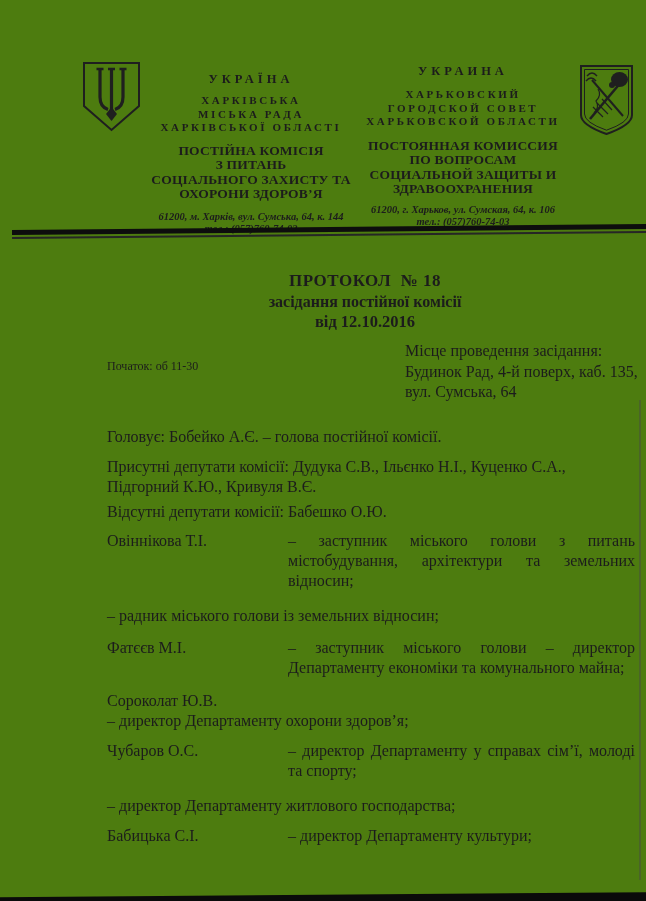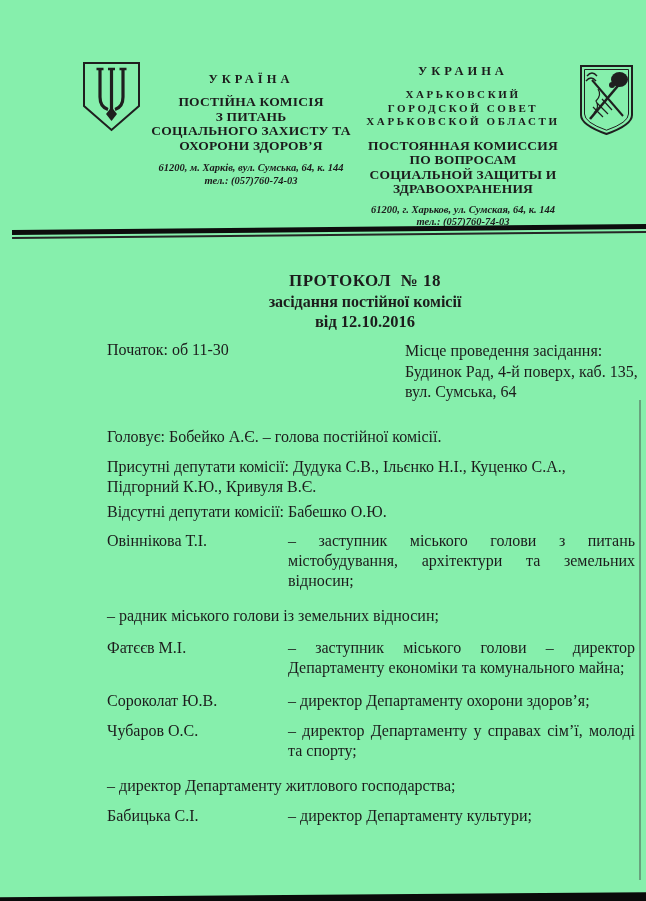--- a/index.html
+++ b/index.html
@@ -1,18 +1,18 @@
 <!DOCTYPE html>
 <html><head>
 <meta charset="utf-8">
 <style>
   html,body { margin:0; padding:0; background:#d9d9d9; }
   .page {
     position:relative; width:646px; height:901px; margin:0 auto;
-    background:#86efac; color:#1c1c1c; overflow:hidden;
+    background:#4d7c0f; color:#1c1c1c; overflow:hidden;
     font-family:"Liberation Serif","DejaVu Serif",serif;
   }
   
   .emblem { position:absolute; }
   .emblem-left  { left:80px;  top:60px; width:63px; height:74px; }
   .emblem-right { left:578px; top:63px; width:57px; height:74px; }
   .hdr-col { position:absolute; text-align:center; font-weight:bold; }
   .hdr-col-left  { left:146px; top:72px; width:210px; }
   .hdr-col-right { left:352px; top:64px; width:222px;text-align:center; }
   .country { font-size:12.5px; letter-spacing:4px; line-height:14px; }
@@ -27,34 +27,34 @@
     position:absolute; left:12px; right:-4px; top:227px; height:2px;
     border-top:5px solid #0d0d0d; border-bottom:2px solid #262626;
     transform:rotate(-0.55deg);
   }
   
   .title { position:absolute; left:85px; top:269px; width:560px; text-align:center; font-weight:bold; }
   .title-line1 { font-size:17px; line-height:23px; white-space:pre-wrap; letter-spacing:0.5px; }
   .title-line2 { font-size:16px; line-height:20px; }
   .title-line3 { font-size:16.5px; line-height:19px; }
   
-  .start-time { position:absolute; left:107px; top:341px; font-size:16px; }
+  .start-time { position:absolute; left:107px; top:359px; font-size:12px; }
   .location { position:absolute; left:405px; top:341px; font-size:16px; line-height:20.5px; }
   
   .doc-body { position:absolute; left:107px; top:427px; width:528px; font-size:16px; line-height:20px; }
   .doc-body p { margin:0; }
   .p-chair    { margin-bottom:10px !important; }
   .p-present  { margin-bottom:5px  !important; }
   .p-absent   { margin-bottom:9px  !important; }
   .p-attlabel { margin-bottom:8px  !important; }
   .att-row { display:flex; }
   .att-row .name { width:181px; flex:none; }
   .att-row .role { flex:1; text-align:justify; }
   .mb15 { margin-bottom:15px; } .mb12 { margin-bottom:12px; }
-  .mb13 { margin-bottom:13px; } .mb10 { margin-bottom:10px; }
+  .mb13 { margin-bottom:13px; } .mb10 { margin-bottom:10px;flex-direction:column; }
   
   .scan-line { position:absolute; left:639px; top:400px; width:1.5px; height:480px; background:rgba(70,70,70,0.45); }
   .bottom-edge { position:absolute; left:0; right:0; bottom:0; height:10px; background:#0a0a0a;
                  clip-path:polygon(0 62%, 100% 12%, 100% 100%, 0 100%); }
   svg .ink { stroke:#1f1f1f; fill:none; }
 </style>
 </head>
 <body>
 
 <div class="page">
@@ -65,20 +65,25 @@
       <path class="ink" stroke-width="3.2" d="M31.5 9 V51"></path>
       <path class="ink" stroke-width="3.2" d="M20 9 V37 Q20 47 28 49.5"></path>
       <path class="ink" stroke-width="3.2" d="M43 9 V37 Q43 47 35 49.5"></path>
       <path class="ink" stroke-width="2.4" d="M16.5 9 H23.5 M28 9 H35 M39.5 9 H46.5"></path>
       <path d="M31.5 47 L37 54 L31.5 61 L26 54 Z" fill="#1f1f1f"></path>
     </svg>
   </div>
 
   <div class="hdr-col hdr-col-left">
     <div class="country">УКРАЇНА</div>
+    <div class="org">
+      <div>ХАРКІВСЬКА</div>
+      <div>МІСЬКА РАДА</div>
+      <div>ХАРКІВСЬКОЇ ОБЛАСТІ</div>
+    </div>
     <div class="commission">
       <div>ПОСТІЙНА КОМІСІЯ</div>
       <div>З ПИТАНЬ</div>
       <div>СОЦІАЛЬНОГО ЗАХИСТУ ТА</div>
       <div>ОХОРОНИ ЗДОРОВ’Я</div>
     </div>
     <div class="addr">
       <div>61200, м. Харків, вул. Сумська, 64, к. 144</div>
       <div>тел.: (057)760-74-03</div>
     </div>
@@ -91,21 +96,21 @@
       <div>ГОРОДСКОЙ СОВЕТ</div>
       <div>ХАРЬКОВСКОЙ ОБЛАСТИ</div>
     </div>
     <div class="commission">
       <div>ПОСТОЯННАЯ КОМИССИЯ</div>
       <div>ПО ВОПРОСАМ</div>
       <div>СОЦИАЛЬНОЙ ЗАЩИТЫ И</div>
       <div>ЗДРАВООХРАНЕНИЯ</div>
     </div>
     <div class="addr">
-      <div>61200, г. Харьков, ул. Сумская, 64, к. 144</div>
+      <div>61200, г. Харьков, ул. Сумская, 64, к. 106</div>
       <div>тел.: (057)760-74-03</div>
     </div>
   </div>
 
   <div class="emblem emblem-right">
     <svg viewBox="0 0 57 74" width="57" height="74">
       <path class="ink" stroke-width="2" d="M3 3 H54 V52 Q54 62 28.5 71 Q3 62 3 52 Z"></path>
       <path class="ink" stroke-width="1" d="M6.5 6.5 H50.5 V51 Q50.5 59.5 28.5 67.2 Q6.5 59.5 6.5 51 Z"></path>
       <path class="ink" stroke-width="2.6" d="M12 56 L44 18"></path>
       <path class="ink" stroke-width="2" d="M14 17 L45 53"></path>

